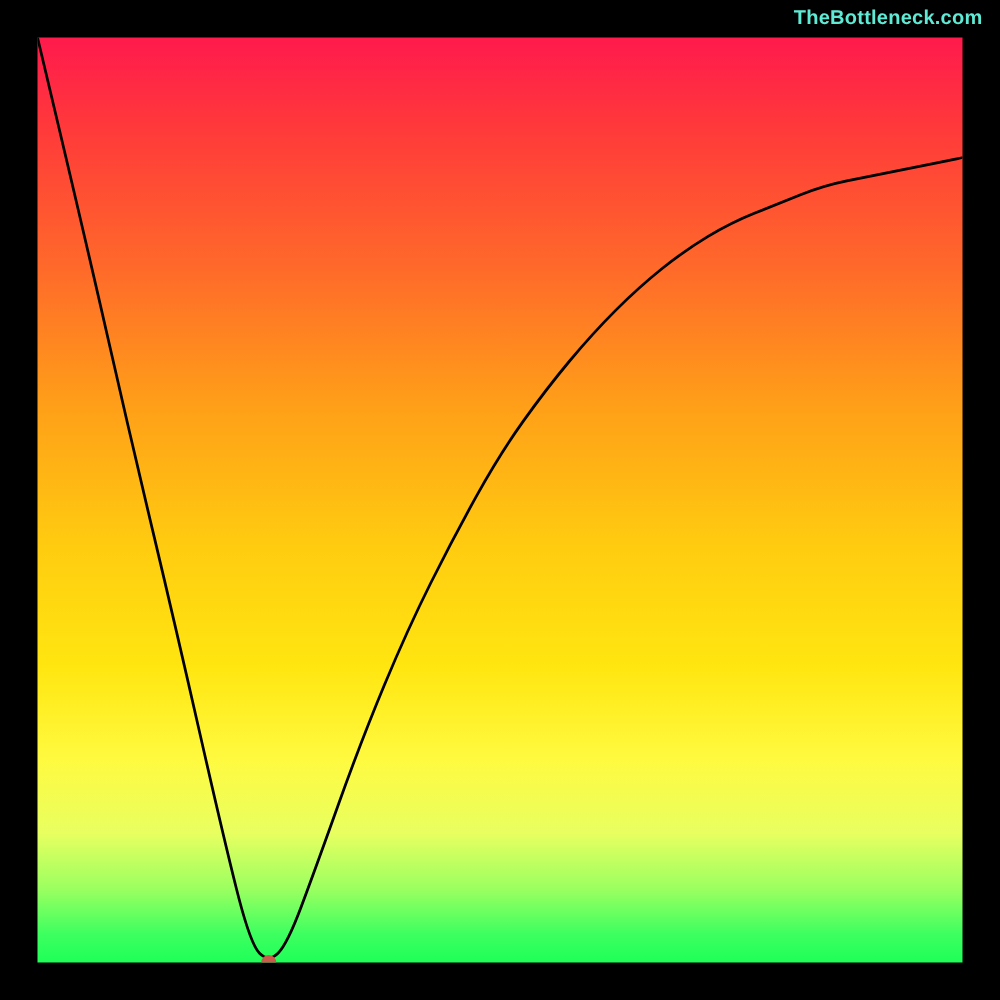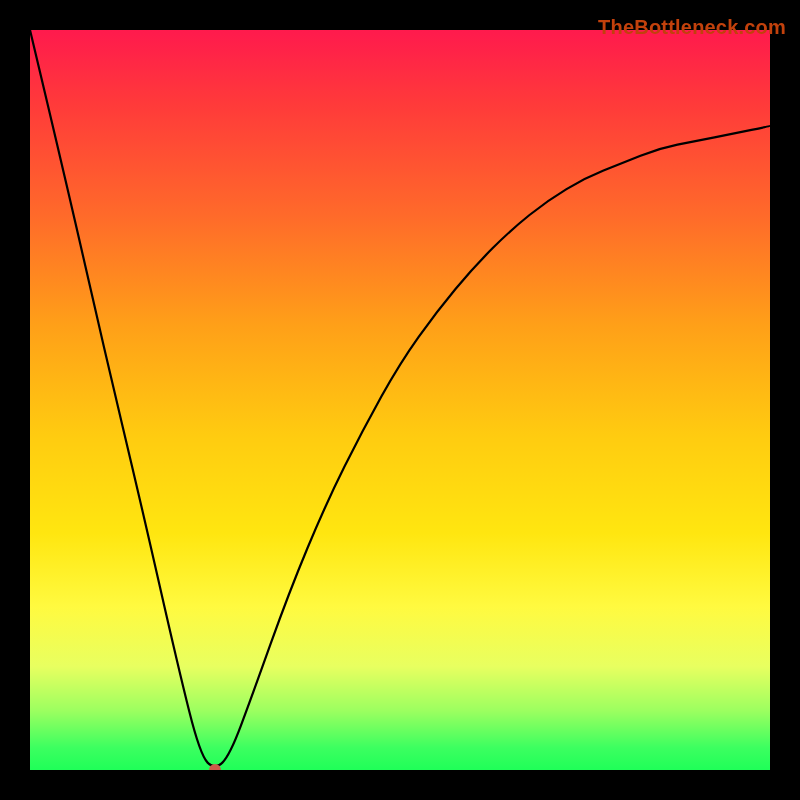--- a/index.html
+++ b/index.html
@@ -5,26 +5,26 @@
   * { margin: 0; padding: 0; box-sizing: border-box; }
   html, body { width: 800px; height: 800px; overflow: hidden; background: #000; }
   .frame {
     position: relative;
     width: 800px;
     height: 800px;
     background: #000;
   }
   .watermark {
     position: absolute;
-    top: 16px;
+    top: 6px;
     right: 14px;
     font-family: Arial, Helvetica, sans-serif;
-    font-size: 20px;
+    font-size: 16px;
     font-weight: 600;
-    color: #c2410c;
+    color: #5eead4;
     letter-spacing: 0.2px;
     z-index: 3;
   }
   .plot-area {
     position: absolute;
     left: 30px;
     top: 30px;
     width: 740px;
     height: 740px;
     background: linear-gradient(

